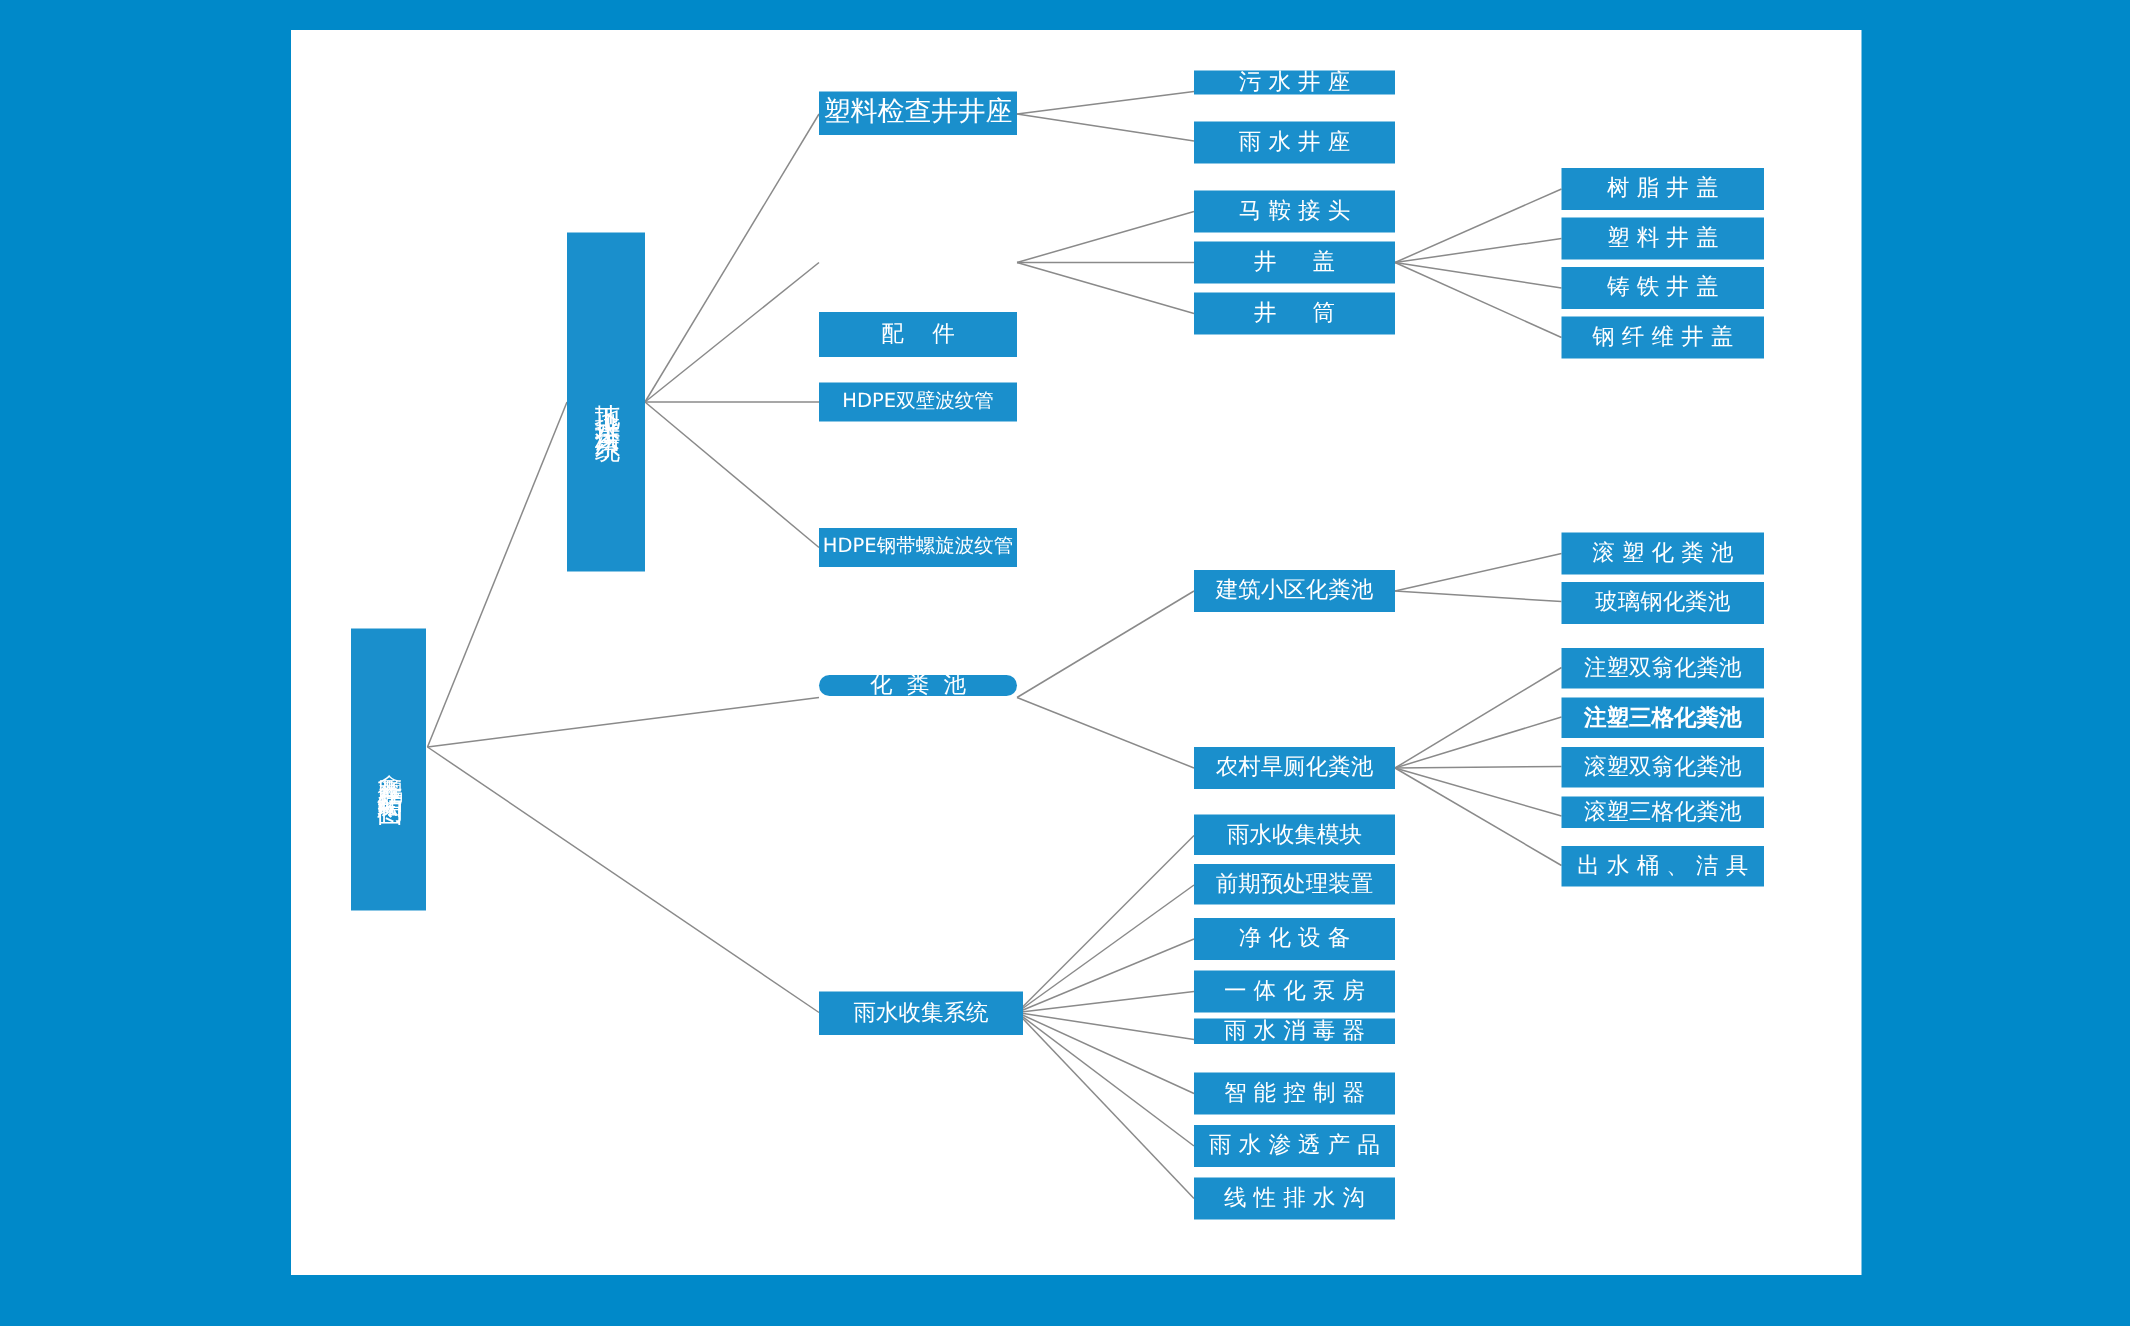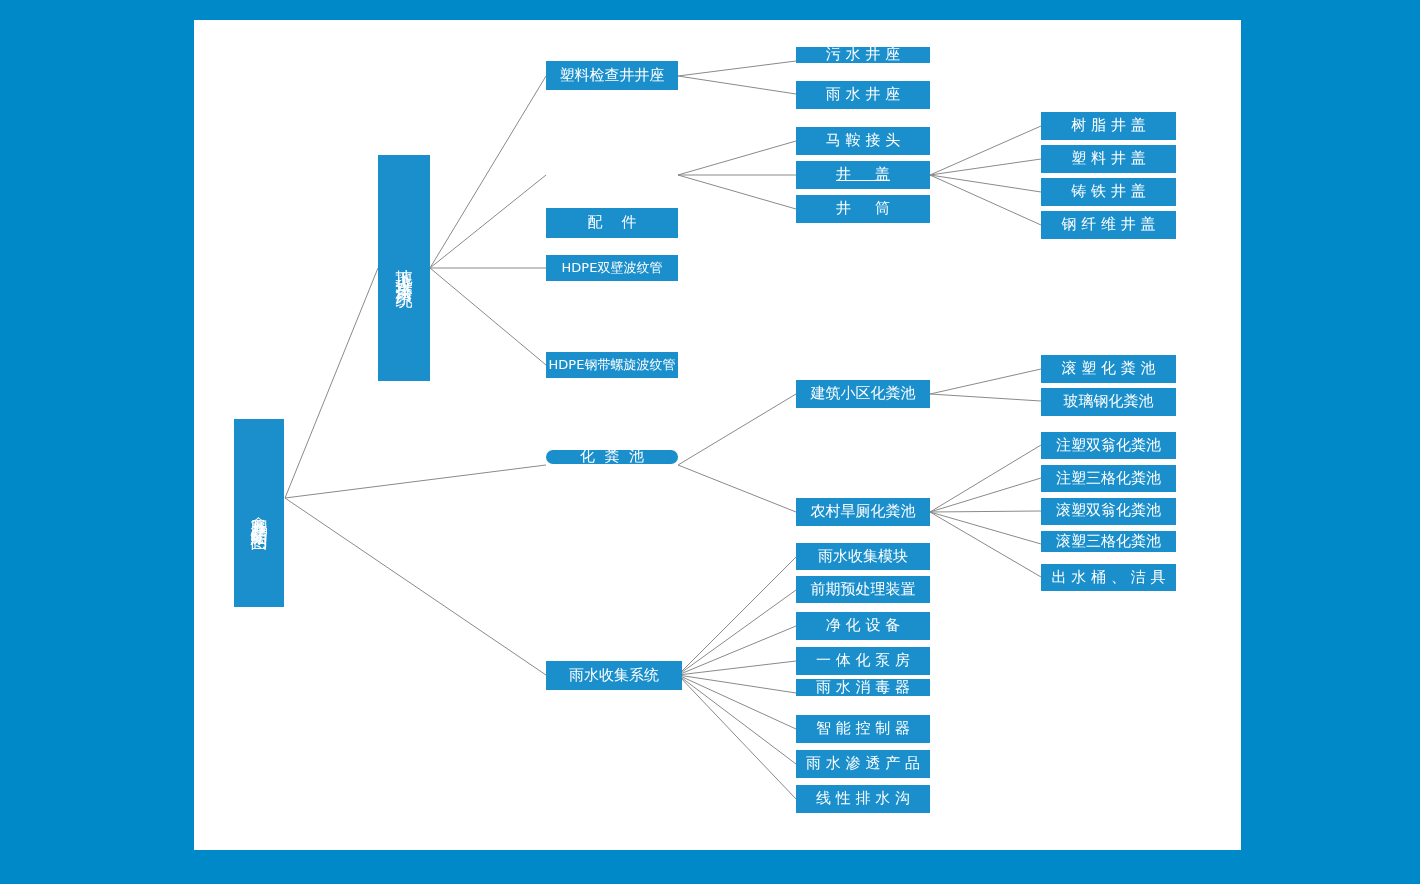--- a/index.html
+++ b/index.html
@@ -30,21 +30,21 @@
     letter-spacing:0px;
   }
   .node.vert{
     writing-mode:vertical-rl;
     text-orientation:upright;
     letter-spacing:3px;
     line-height:1;
   }
   .n-root{font-size:17px;}
   .n-l1{font-size:17px;}
-  .n-l2{font-size:15px;}
+  .n-l2{font-size:18px;}
   .n-l2s{font-size:13px;}
   .n-l3{font-size:15px;}
   .n-l4{font-size:15px;}
 </style>
 </head>
 <body>
 
 <div id="canvas">
 
   <div id="panel"></div>
@@ -104,37 +104,37 @@
   <div class="node n-l3" style="left:546px;top:160px;width:132px;height:30px;margin-top:48px;">配    件</div>
   <div class="node n-l2s" style="left:546px;top:255px;width:132px;height:26px;">HDPE双壁波纹管</div>
   <div class="node n-l2s" style="left:546px;top:352px;width:132px;height:26px;text-align:right;">HDPE钢带螺旋波纹管</div>
   <div class="node n-l3" style="left:546px;top:450px;width:132px;height:14px;border-radius:14px;">化  粪  池</div>
   <div class="node n-l3" style="left:546px;top:661px;width:136px;height:29px;">雨水收集系统</div>
 
   <div class="node n-l3" style="left:796px;top:47px;width:134px;height:16px;">污 水 井 座</div>
   <div class="node n-l3" style="left:796px;top:81px;width:134px;height:28px;">雨 水 井 座</div>
 
   <div class="node n-l3" style="left:796px;top:127px;width:134px;height:28px;">马 鞍 接 头</div>
-  <div class="node n-l3" style="left:796px;top:161px;width:134px;height:28px;text-decoration:underline;">井     盖</div>
+  <div class="node n-l3" style="left:796px;top:161px;width:134px;height:28px;">井     盖</div>
   <div class="node n-l3" style="left:796px;top:195px;width:134px;height:28px;">井     筒</div>
 
   <div class="node n-l4" style="left:1041px;top:112px;width:135px;height:28px;">树 脂 井 盖</div>
   <div class="node n-l4" style="left:1041px;top:145px;width:135px;height:28px;">塑 料 井 盖</div>
   <div class="node n-l4" style="left:1041px;top:178px;width:135px;height:28px;">铸 铁 井 盖</div>
   <div class="node n-l4" style="left:1041px;top:211px;width:135px;height:28px;">钢 纤 维 井 盖</div>
 
   <div class="node n-l3" style="left:796px;top:380px;width:134px;height:28px;">建筑小区化粪池</div>
   <div class="node n-l3" style="left:796px;top:498px;width:134px;height:28px;">农村旱厕化粪池</div>
 
   <div class="node n-l4" style="left:1041px;top:355px;width:135px;height:28px;">滚 塑 化 粪 池</div>
   <div class="node n-l4" style="left:1041px;top:388px;width:135px;height:28px;">玻璃钢化粪池</div>
 
   <div class="node n-l4" style="left:1041px;top:432px;width:135px;height:27px;">注塑双翁化粪池</div>
-  <div class="node n-l4" style="left:1041px;top:465px;width:135px;height:27px;">注塑三格化粪池</div>
-  <div class="node n-l4" style="left:1041px;top:498px;width:135px;height:27px;font-family:Liberation Mono, monospace;">滚塑双翁化粪池</div>
+  <div class="node n-l4" style="left:1041px;top:465px;width:135px;height:27px;font-weight:bold;">注塑三格化粪池</div>
+  <div class="node n-l4" style="left:1041px;top:498px;width:135px;height:27px;">滚塑双翁化粪池</div>
   <div class="node n-l4" style="left:1041px;top:531px;width:135px;height:21px;">滚塑三格化粪池</div>
   <div class="node n-l4" style="left:1041px;top:564px;width:135px;height:27px;">出 水 桶 、 洁 具</div>
 
   <div class="node n-l3" style="left:796px;top:543px;width:134px;height:27px;">雨水收集模块</div>
   <div class="node n-l3" style="left:796px;top:576px;width:134px;height:27px;">前期预处理装置</div>
   <div class="node n-l3" style="left:796px;top:612px;width:134px;height:28px;">净 化 设 备</div>
   <div class="node n-l3" style="left:796px;top:647px;width:134px;height:28px;">一 体 化 泵 房</div>
   <div class="node n-l3" style="left:796px;top:679px;width:134px;height:17px;text-align:center;">雨 水 消 毒 器</div>
   <div class="node n-l3" style="left:796px;top:715px;width:134px;height:28px;">智 能 控 制 器</div>
   <div class="node n-l3" style="left:796px;top:750px;width:134px;height:28px;">雨 水 渗 透 产 品</div>

